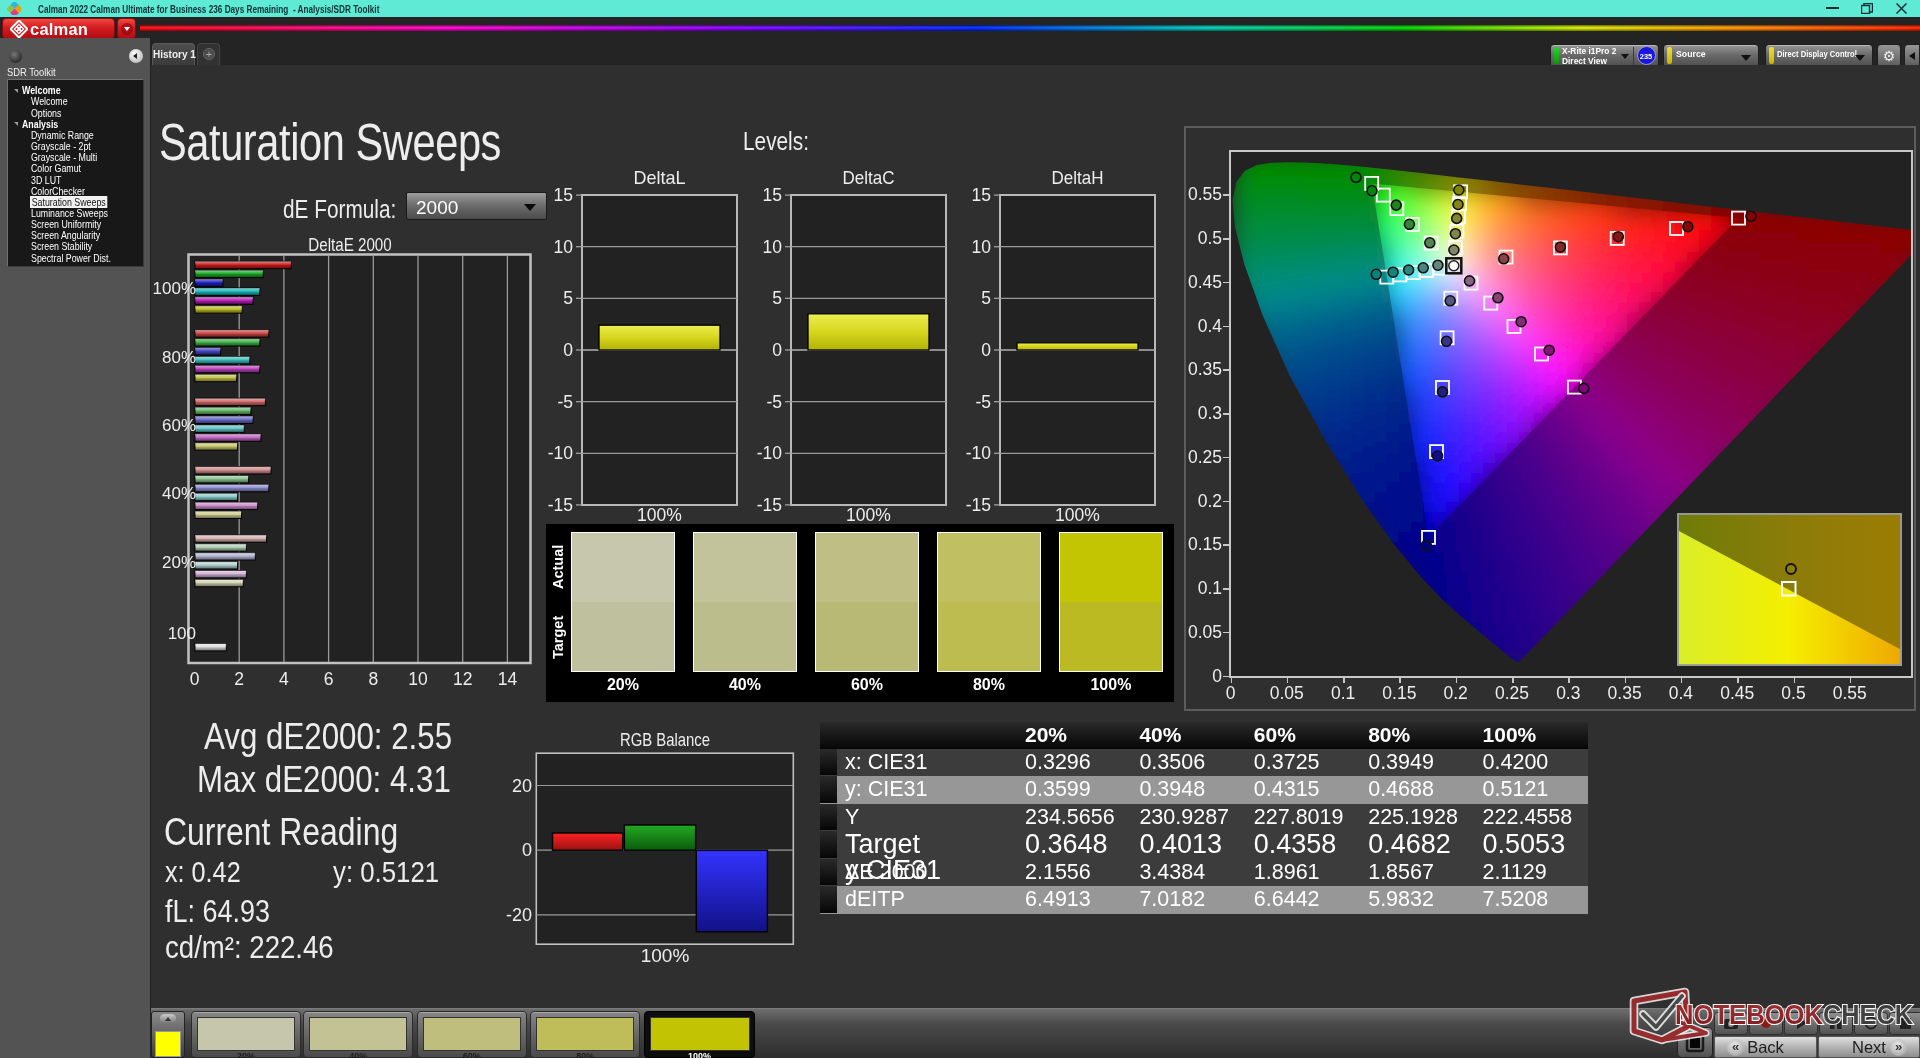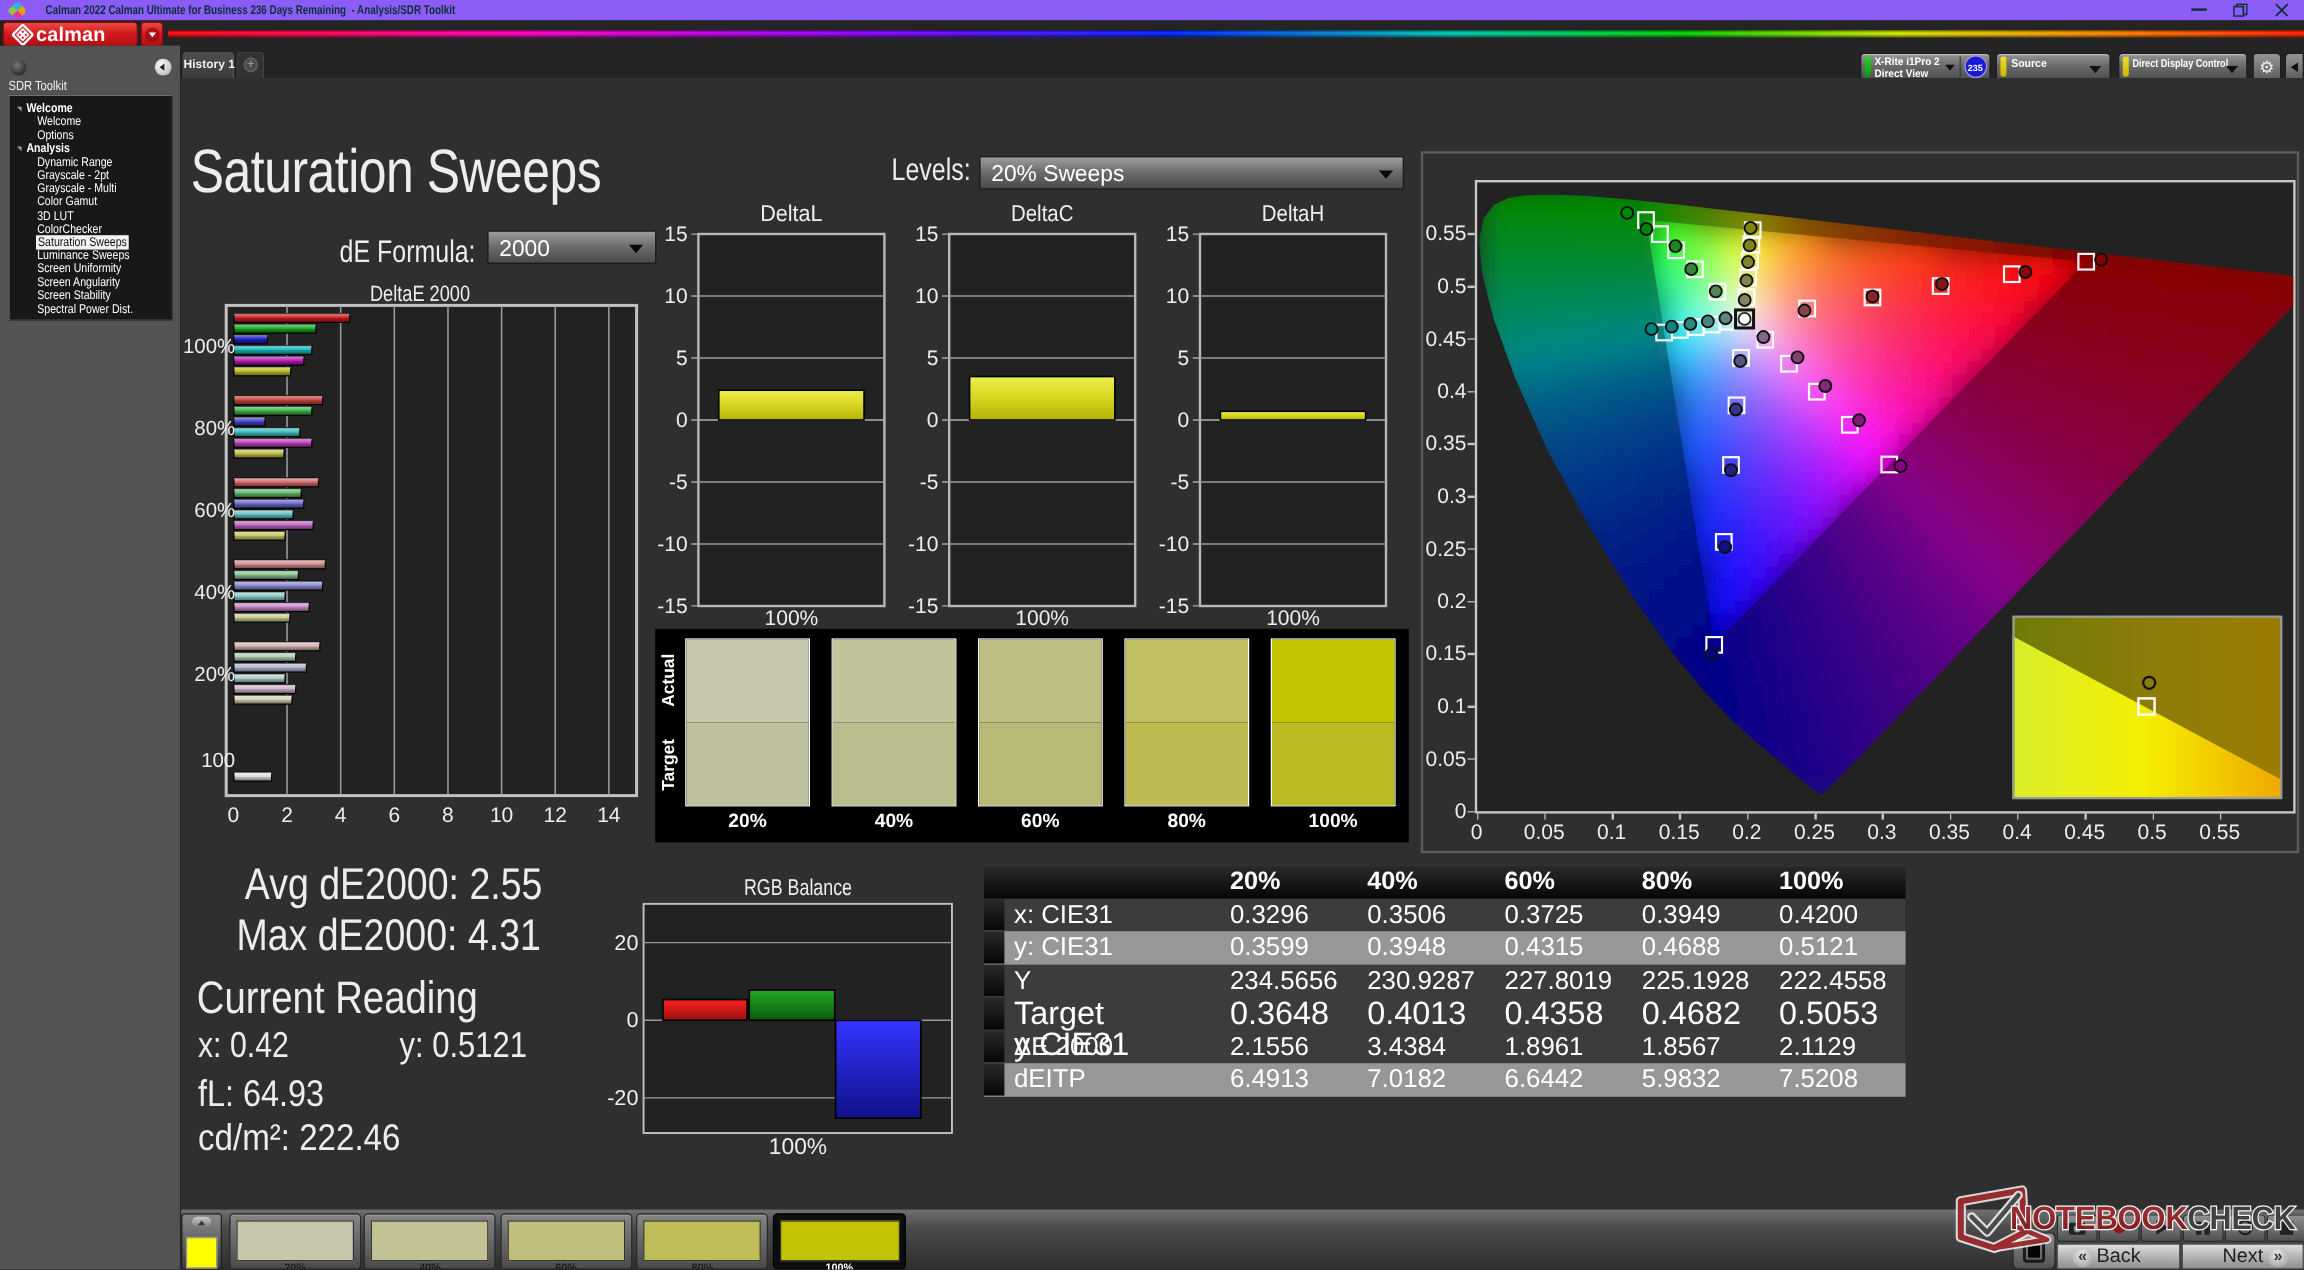--- a/index.html
+++ b/index.html
@@ -1,21 +1,21 @@
 <!DOCTYPE html>
 <html><head><meta charset="utf-8"><style>
 *{margin:0;padding:0;box-sizing:border-box;-webkit-font-smoothing:antialiased}
 html,body{width:1920px;height:1058px;overflow:hidden;background:#2f2f2f;font-family:"Liberation Sans",sans-serif}
 #root{position:relative;width:1920px;height:1058px}
 .abs{position:absolute}
 .lbl{position:absolute;color:#ededed}
 svg{display:block}
 </style></head><body>
 <div id="root">
-<div class="abs" style="left:0;top:0;width:1920px;height:17px;background:#8b5cf6">
+<div class="abs" style="left:0;top:0;width:1920px;height:17px;background:#5eead4">
 <svg class="abs" style="left:7px;top:2px" width="14" height="13">
 <rect x="4.5" y="0" width="6" height="6" fill="#2bb6e8" transform="rotate(45 7.5 3)"></rect>
 <rect x="0.5" y="4" width="6" height="6" fill="#8dc63f" transform="rotate(45 3.5 7)"></rect>
 <rect x="8.5" y="4" width="6" height="6" fill="#f0a000" transform="rotate(45 11.5 7)"></rect>
 <rect x="4.5" y="8" width="6" height="6" fill="#e03a98" transform="rotate(45 7.5 11)"></rect>
 </svg>
 <div class="abs" style="left:38px;top:1px;font-size:10.5px;font-weight:bold;color:#0c3036;line-height:16px;transform:scaleX(.78);transform-origin:0 50%;white-space:nowrap">Calman 2022 Calman Ultimate for Business 236 Days Remaining&nbsp; - Analysis/SDR Toolkit</div>
 <div class="abs" style="left:1826px;top:7px;width:13px;height:2px;background:#0c3036"></div>
 <svg class="abs" style="left:1861px;top:3px" width="12" height="11">
         <rect x="0.5" y="2.5" width="8" height="8" fill="none" stroke="#0c3036" stroke-width="1.4"></rect>
@@ -92,24 +92,20 @@
       <div class="abs" style="left:11px;top:3px;font-size:9.5px;font-weight:bold;color:#fff;white-space:nowrap;transform:scaleX(.8);transform-origin:0 0">Direct Display Control</div>
       <div class="abs" style="right:7px;top:10px;width:0;height:0;border-left:5px solid transparent;border-right:5px solid transparent;border-top:6px solid #101010"></div>
     </div>
 <div class="abs" style="left:1877px;top:43.5px;width:24px;height:24px;border-radius:4px;background:linear-gradient(#969696,#5a5a5a);border:1px solid #1e1e1e;color:#f0f0f0;font-size:14px;text-align:center;line-height:22px">⚙</div>
 <div class="abs" style="left:1904px;top:43.5px;width:16px;height:24px;border-radius:4px 0 0 4px;background:linear-gradient(#969696,#5a5a5a);border:1px solid #1e1e1e">
 <div class="abs" style="left:4px;top:7px;width:0;height:0;border-top:4.5px solid transparent;border-bottom:4.5px solid transparent;border-right:6px solid #101010"></div>
     </div>
 <div class="abs" style="left:151px;top:65px;width:1769px;height:943px;background:#2f2f2f"></div>
 <div class="lbl" style="left:159px;top:113px;font-size:51px;letter-spacing:-0.5px;transform:scaleX(.815);transform-origin:0 50%;white-space:nowrap">Saturation Sweeps</div>
 <div class="lbl" style="left:743px;top:126px;font-size:26px;transform:scaleX(.8);transform-origin:0 50%">Levels:</div>
-<div class="abs" style="left:816px;top:130px;width:354px;height:28px;background:linear-gradient(#9e9e9e,#6e6e6e 45%,#4a4a4a);border:1px solid #1a1a1a;border-radius:2px">
-<div class="abs" style="left:9px;top:4px;font-size:19px;color:#fff">20% Sweeps</div>
-<div class="abs" style="right:8px;top:11px;width:0;height:0;border-left:6px solid transparent;border-right:6px solid transparent;border-top:7px solid #0a0a0a"></div>
-    </div>
 <div class="lbl" style="left:283px;top:194px;font-size:26px;transform:scaleX(.8);transform-origin:0 50%;white-space:nowrap">dE Formula:</div>
 <div class="abs" style="left:406px;top:192px;width:141px;height:28px;background:linear-gradient(#9e9e9e,#6e6e6e 45%,#4a4a4a);border:1px solid #1a1a1a;border-radius:2px">
 <div class="abs" style="left:9px;top:4px;font-size:19px;color:#fff">2000</div>
 <div class="abs" style="right:10px;top:11px;width:0;height:0;border-left:6.5px solid transparent;border-right:6.5px solid transparent;border-top:7.5px solid #0a0a0a"></div>
     </div>
 <svg class="abs" style="left:130px;top:233px" width="420" height="465">
       <defs>
         <linearGradient id="shade" x1="0" y1="0" x2="0" y2="1">
           <stop offset="0" stop-color="#fff" stop-opacity=".5"></stop>
           <stop offset=".45" stop-color="#fff" stop-opacity=".05"></stop>

